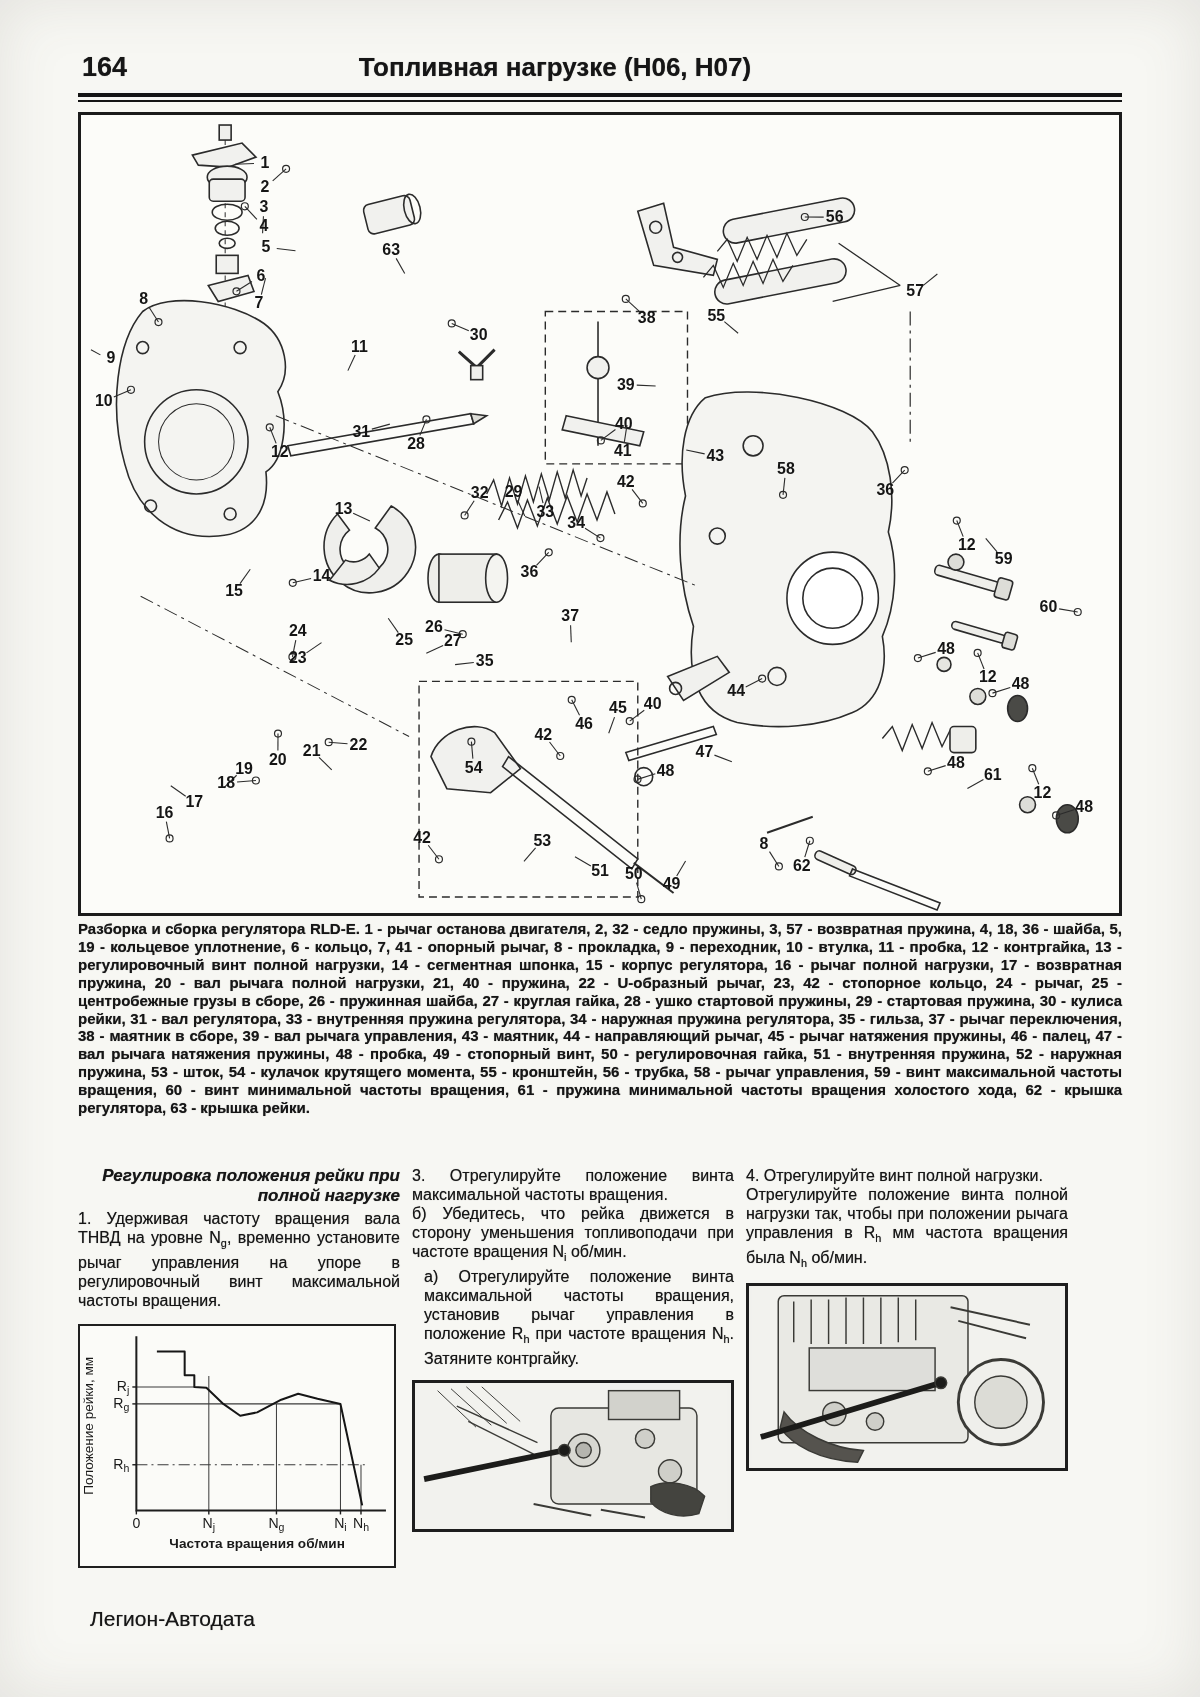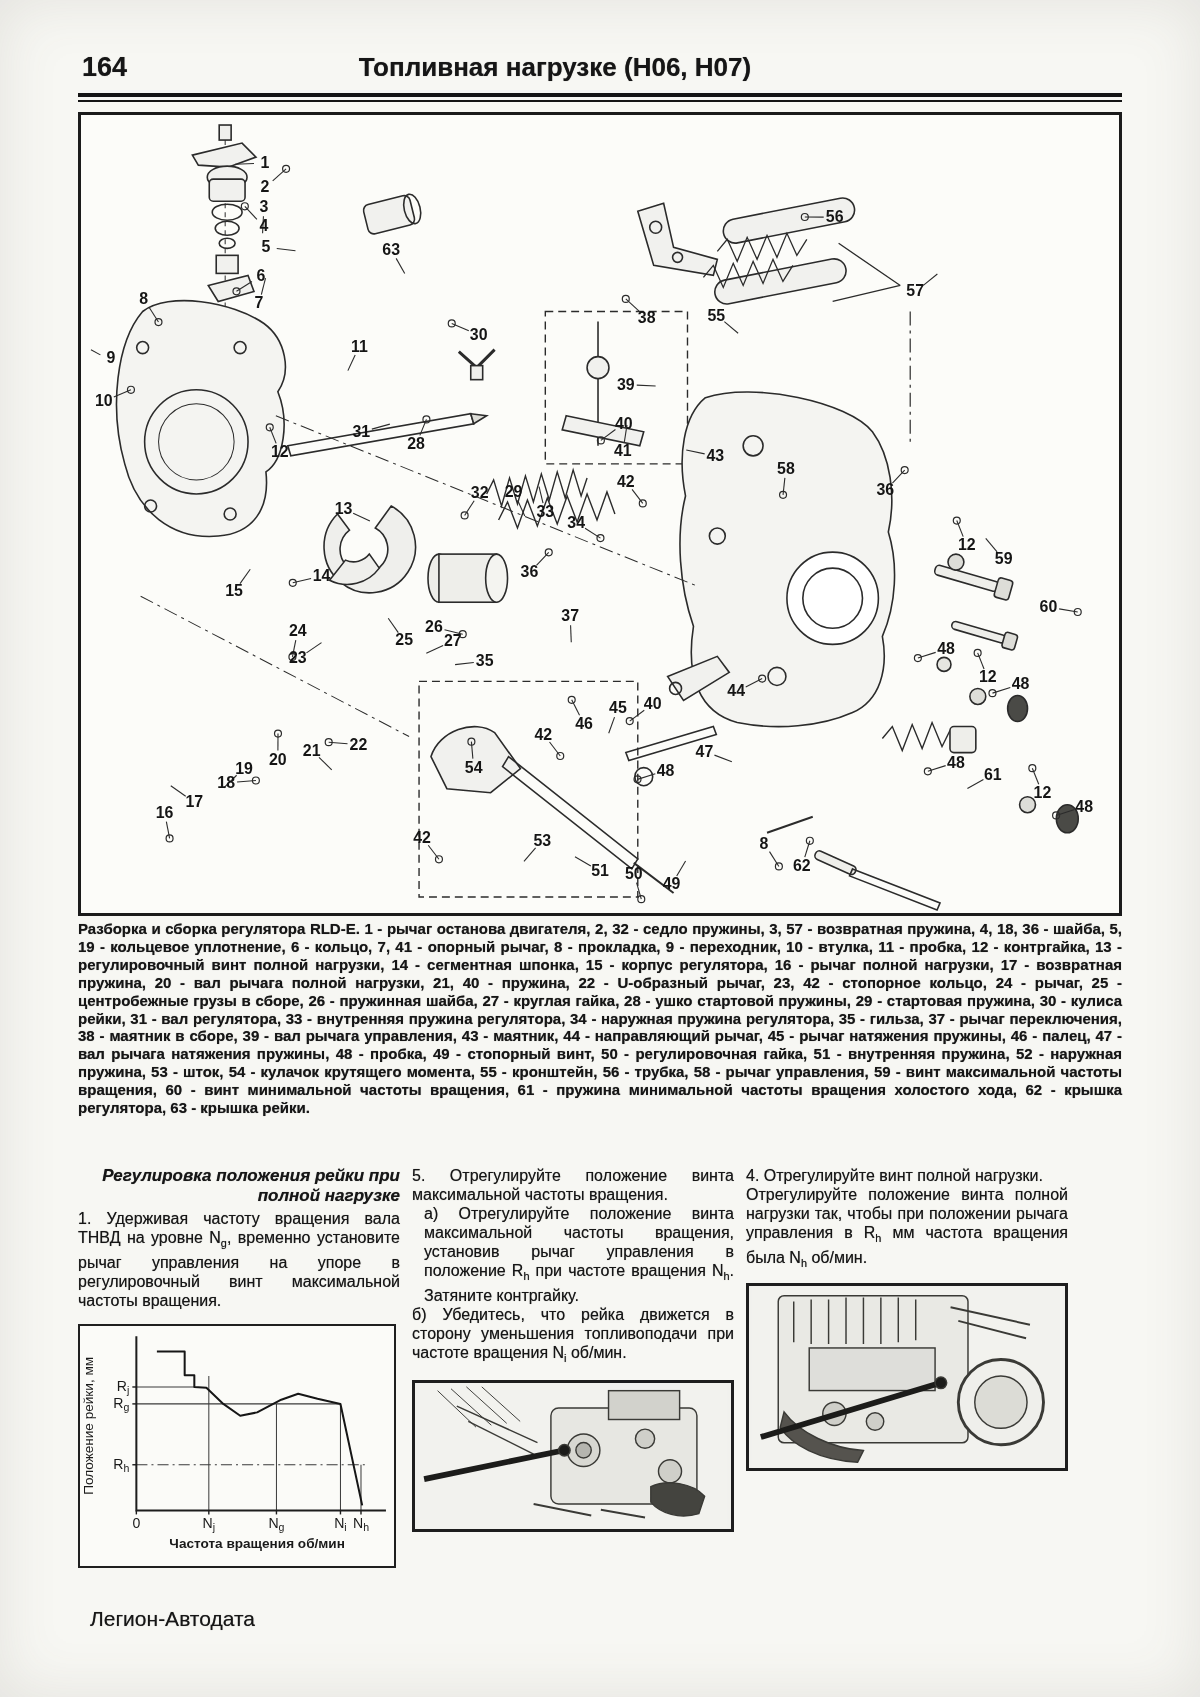--- a/index.html
+++ b/index.html
@@ -377,23 +377,23 @@
           <text x="49" y="78.16" text-anchor="end" class="tick"><tspan>R</tspan><tspan dy="3" font-size="10.5">g</tspan></text>
           <line x1="52" y1="134.64" x2="56" y2="134.64" stroke="#1d1d1d" stroke-width="1.4"></line>
           <text x="49" y="138.64" text-anchor="end" class="tick"><tspan>R</tspan><tspan dy="3" font-size="10.5">h</tspan></text>
           <text x="176" y="217" text-anchor="middle" class="axis-label" font-weight="bold">Частота вращения об/мин</text>
           <text text-anchor="middle" class="axis-label" transform="translate(13 96) rotate(-90)">Положение рейки, мм</text>
         </svg>
     </div>
   </div>
 
   <div class="col col2">
-    <p class="scan">5. Отрегулируйте положение винта максимальной частоты вращения.</p>
+    <p class="scan">3. Отрегулируйте положение винта максимальной частоты вращения.</p>
+    <p class="scan">б) Убедитесь, что рейка движется в сторону уменьшения топливоподачи при частоте вращения N<sub>i</sub> об/мин.</p>
     <p class="scan indent">а) Отрегулируйте положение винта максимальной частоты вращения, установив рычаг управления в положение R<sub>h</sub> при частоте вращения N<sub>h</sub>. Затяните контргайку.</p>
-    <p class="scan">б) Убедитесь, что рейка движется в сторону уменьшения топливоподачи при частоте вращения N<sub>i</sub> об/мин.</p>
     <div class="photo photo2">
       <svg viewBox="0 0 322 152">
         <rect x="0" y="0" width="322" height="152" fill="#f2f2ee"></rect>
         <g stroke="#3a3a36" fill="none" stroke-width="1.5">
           <path d="M20 8 L60 46 M34 6 L76 44 M50 4 L92 42 M66 4 L106 40" stroke-width="1"></path>
           <rect x="138" y="26" width="152" height="100" rx="8" fill="#e7e7e2"></rect>
           <rect x="198" y="8" width="74" height="30" fill="#d2d2cc"></rect>
           <circle cx="172" cy="70" r="17" fill="#d8d8d2"></circle>
           <circle cx="172" cy="70" r="8" fill="#b5b5af"></circle>
           <circle cx="236" cy="58" r="10" fill="#cfcfc9"></circle>

